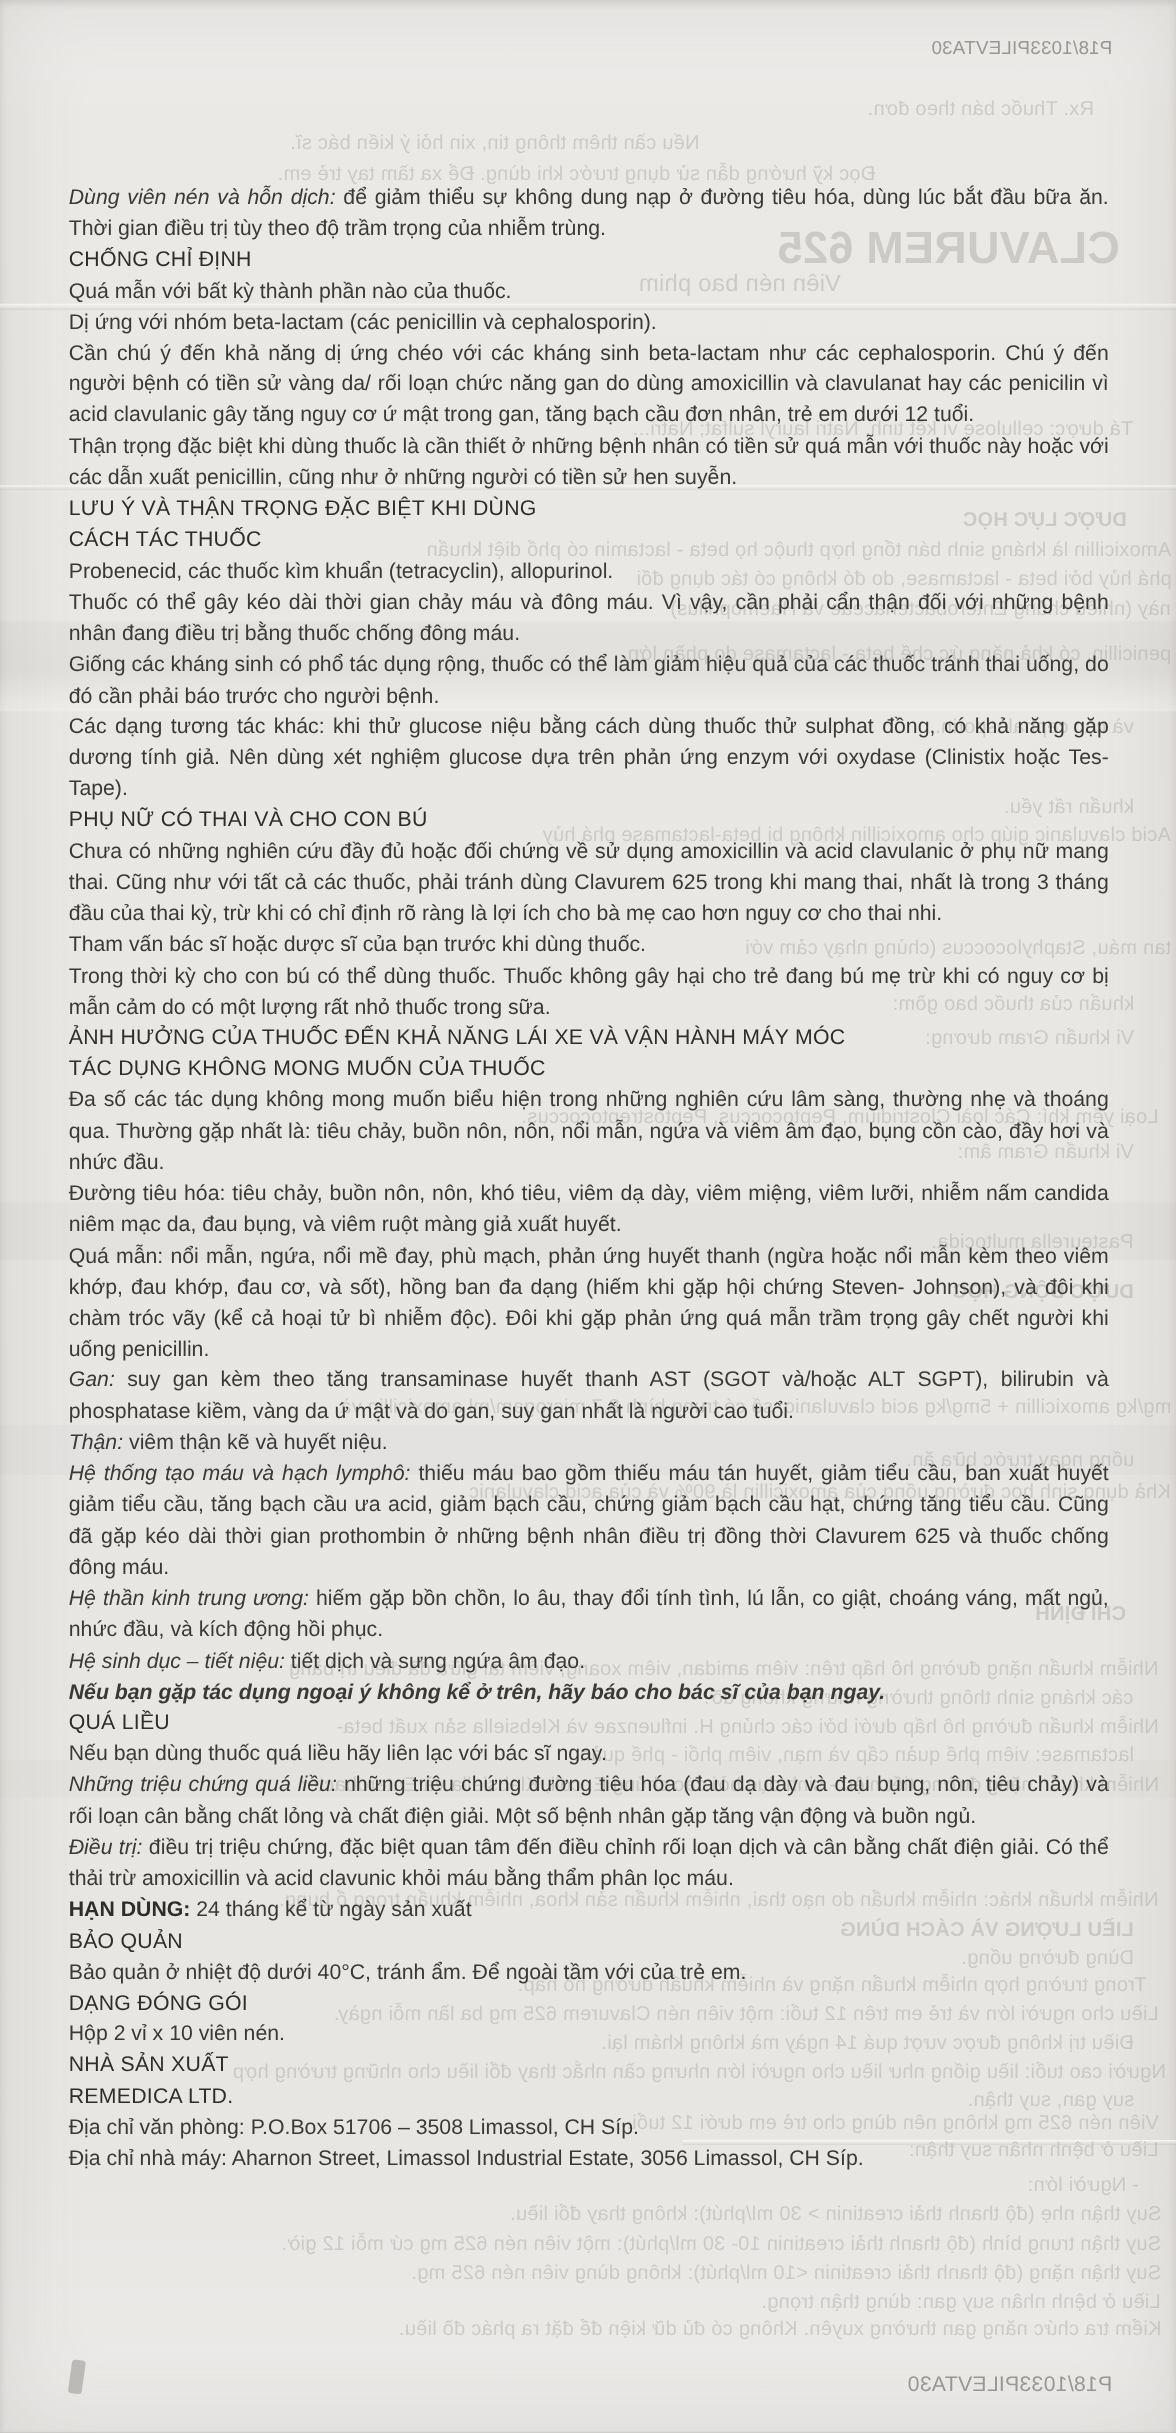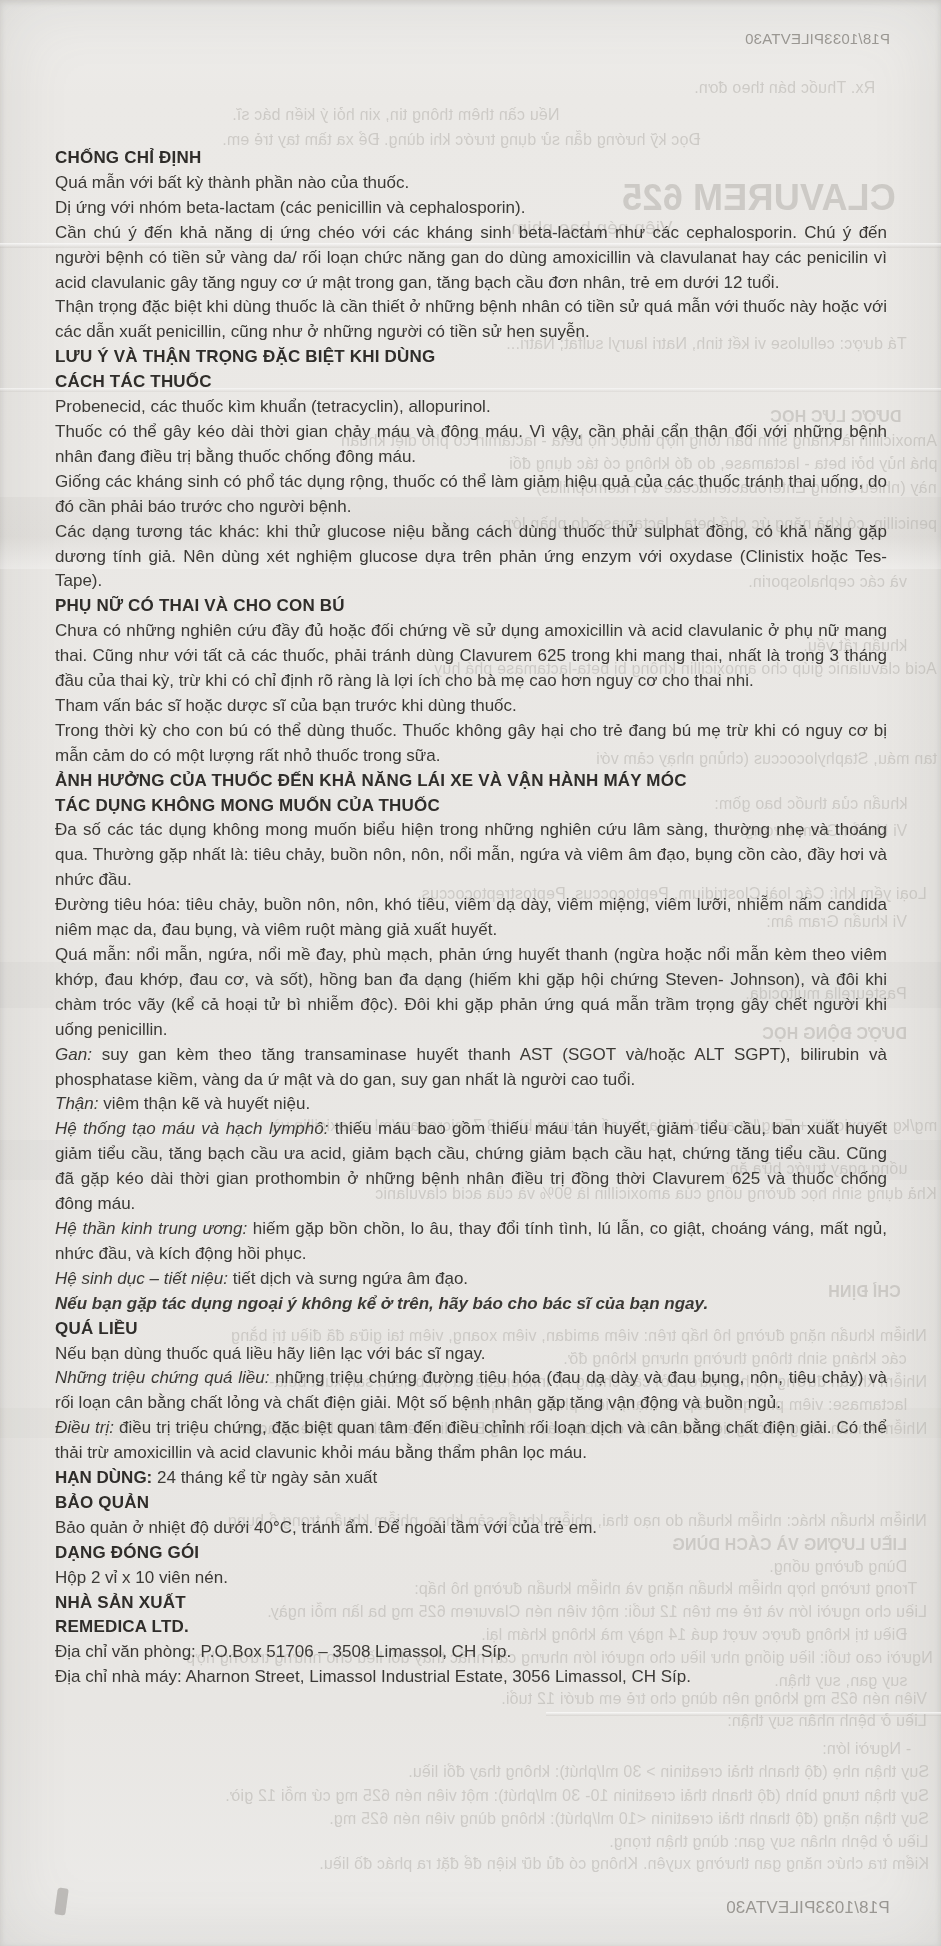--- a/index.html
+++ b/index.html
@@ -14,21 +14,21 @@
     position:absolute;white-space:nowrap;transform:scaleX(-1);
     color:#b2afaa;opacity:.52;letter-spacing:.2px;
   }
   .ghost.bold{font-weight:bold;}
   .ghost.dark{color:#8f8c87;opacity:.88;}
   .content{
     position:absolute;left:55px;top:146px;width:832px;z-index:2;
     font-size:17px;line-height:24.9px;color:#3b3935;
   }
   .block{text-align:justify;}
-  .block.heading{font-weight:bold;text-align:left;color:#2f2d2a;letter-spacing:.2px;}
+  .block.heading{font-weight:normal;text-align:left;color:#2f2d2a;letter-spacing:.2px;}
   .block.bolditalic{font-weight:bold;font-style:italic;}
   .lead-i{font-style:italic;}
   .lead-b{font-weight:bold;color:#2f2d2a;}
   .crease{position:absolute;left:0;width:100%;z-index:0;pointer-events:none;}
   .crease.c1{top:243px;height:5px;background:linear-gradient(180deg,rgba(255,255,255,.7),rgba(130,124,117,.14));}
   .crease.c2{top:388px;height:4px;background:linear-gradient(180deg,rgba(255,255,255,.6),rgba(130,124,117,.12));}
   .crease.c3{top:497px;height:72px;background:linear-gradient(180deg,rgba(120,114,107,.05),rgba(120,114,107,.07) 55%,rgba(255,255,255,.25));}
   .crease.c4{top:962px;height:46px;background:rgba(120,114,107,.045);}
   .crease.c5{top:1140px;height:40px;background:rgba(120,114,107,.035);}
   .crease.c6{top:1408px;height:30px;background:rgba(120,114,107,.03);}
@@ -93,20 +93,21 @@
       <span class="ghost" style="top: 1712px; right: 14px; font-size: 16px;">Liều ở bệnh nhân suy thận:</span>
       <span class="ghost" style="top: 1740px; right: 30px; font-size: 16px;">- Người lớn:</span>
       <span class="ghost" style="top: 1763px; right: 12px; font-size: 16px;">Suy thận nhẹ (độ thanh thải creatinin &gt; 30 ml/phút): không thay đổi liều.</span>
       <span class="ghost" style="top: 1787px; right: 12px; font-size: 16px;">Suy thận trung bình (độ thanh thải creatinin 10- 30 ml/phút): một viên nén 625 mg cứ mỗi 12 giờ.</span>
       <span class="ghost" style="top: 1810px; right: 12px; font-size: 16px;">Suy thận nặng (độ thanh thải creatinin &lt;10 ml/phút): không dùng viên nén 625 mg.</span>
       <span class="ghost" style="top: 1833px; right: 12px; font-size: 16px;">Liều ở bệnh nhân suy gan: dùng thận trọng.</span>
       <span class="ghost" style="top: 1855px; right: 12px; font-size: 16px;">Kiểm tra chức năng gan thường xuyên. Không có đủ dữ kiện để đặt ra phác đồ liều.</span>
       <span class="ghost dark" style="top: 1898px; right: 51px; font-size: 17px;">P18/1033PILEVTA30</span>
     </div>
   <div class="content">
+      <div class="block body"><span class="lead-i">Dùng viên nén và hỗn dịch:</span><span> để giảm thiểu sự không dung nạp ở đường tiêu hóa, dùng lúc bắt đầu bữa ăn. Thời gian điều trị tùy theo độ trầm trọng của nhiễm trùng.</span></div>
       <div class="block heading">CHỐNG CHỈ ĐỊNH</div>
       <div class="block body">Quá mẫn với bất kỳ thành phần nào của thuốc.</div>
       <div class="block body">Dị ứng với nhóm beta-lactam (các penicillin và cephalosporin).</div>
       <div class="block body">Cần chú ý đến khả năng dị ứng chéo với các kháng sinh beta-lactam như các cephalosporin. Chú ý đến người bệnh có tiền sử vàng da/ rối loạn chức năng gan do dùng amoxicillin và clavulanat hay các penicilin vì acid clavulanic gây tăng nguy cơ ứ mật trong gan, tăng bạch cầu đơn nhân, trẻ em dưới 12 tuổi.</div>
       <div class="block body">Thận trọng đặc biệt khi dùng thuốc là cần thiết ở những bệnh nhân có tiền sử quá mẫn với thuốc này hoặc với các dẫn xuất penicillin, cũng như ở những người có tiền sử hen suyễn.</div>
       <div class="block heading">LƯU Ý VÀ THẬN TRỌNG ĐẶC BIỆT KHI DÙNG</div>
       <div class="block heading">CÁCH TÁC THUỐC</div>
       <div class="block body">Probenecid, các thuốc kìm khuẩn (tetracyclin), allopurinol.</div>
       <div class="block body">Thuốc có thể gây kéo dài thời gian chảy máu và đông máu. Vì vậy, cần phải cẩn thận đối với những bệnh nhân đang điều trị bằng thuốc chống đông máu.</div>
       <div class="block body">Giống các kháng sinh có phổ tác dụng rộng, thuốc có thể làm giảm hiệu quả của các thuốc tránh thai uống, do đó cần phải báo trước cho người bệnh.</div>

